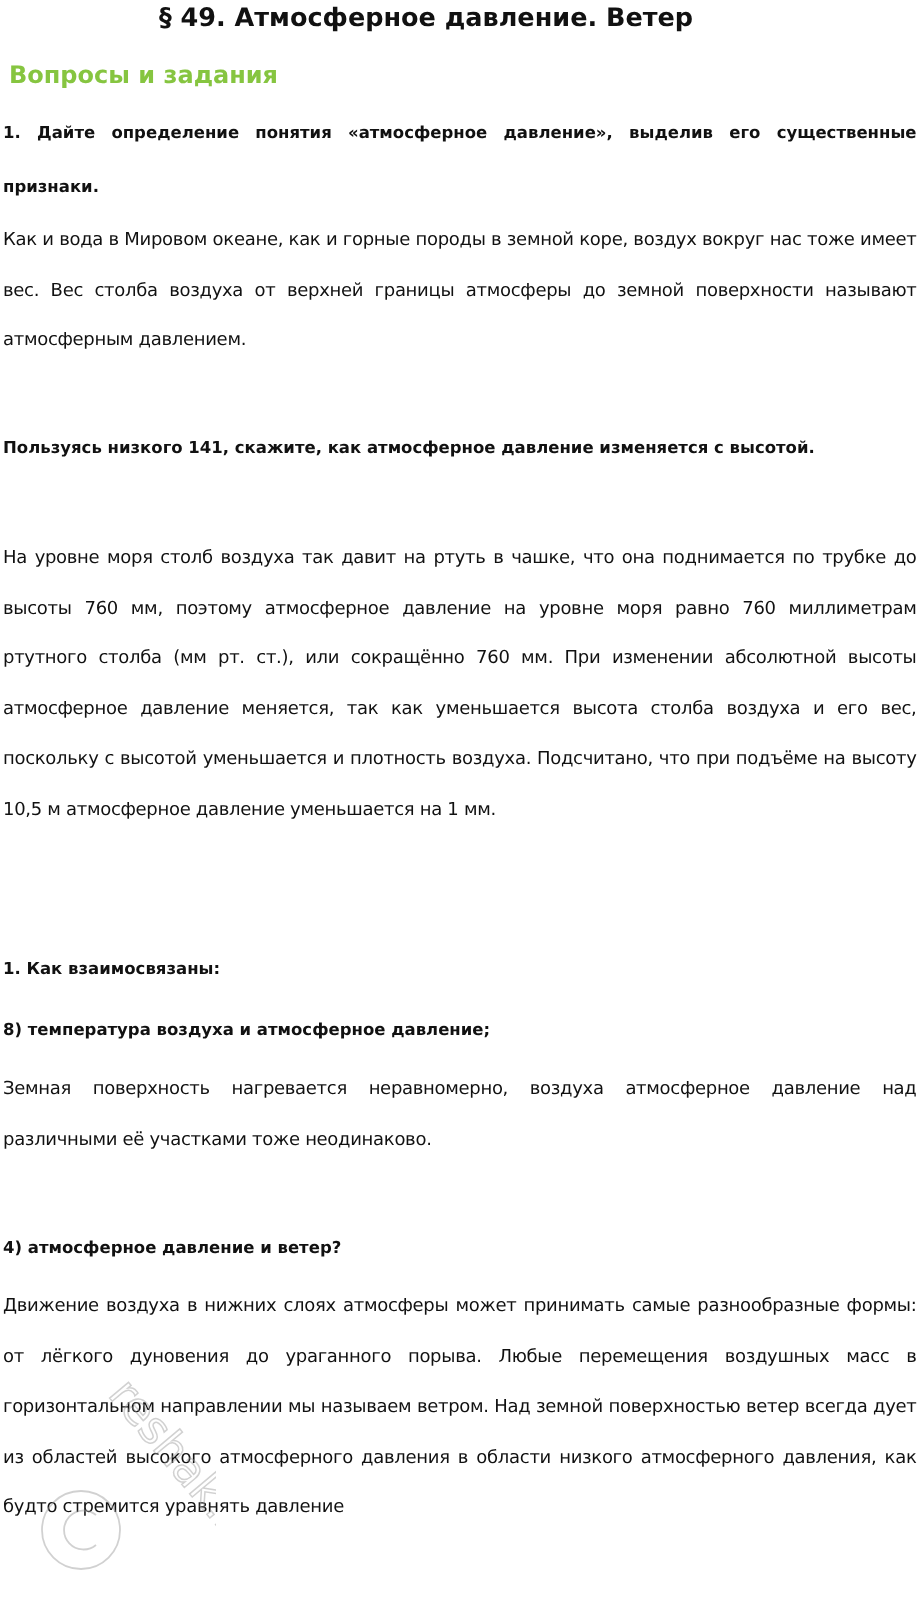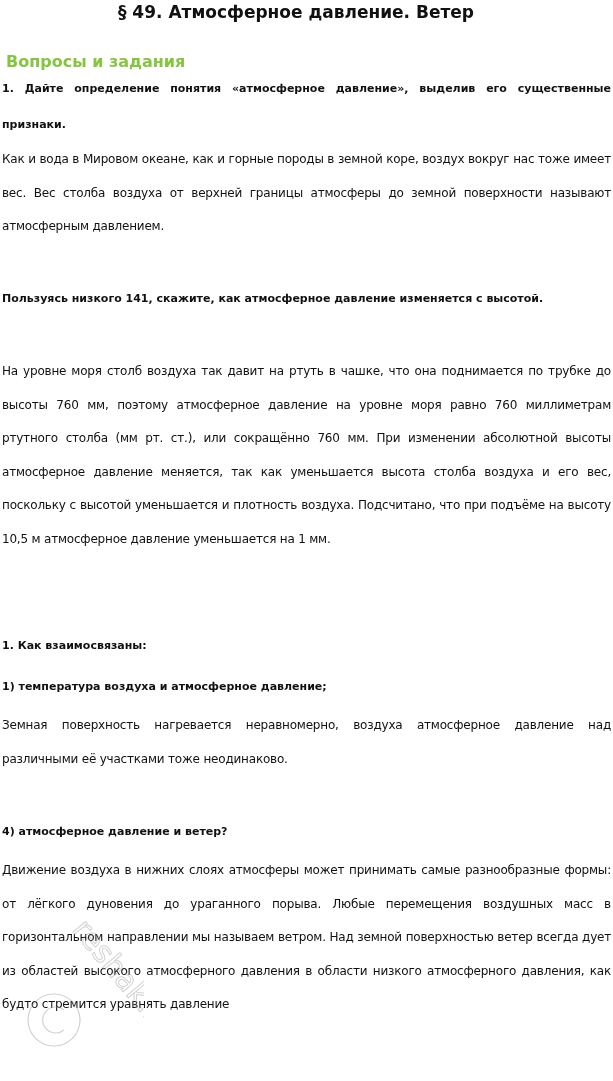--- a/index.html
+++ b/index.html
@@ -24,31 +24,29 @@
     .title {
       position: absolute;
       left: 0;
       top: 0;
       width: 568px;
       text-align: center;
       font-weight: bold;
       font-size: 17px;
       line-height: 24px;
       letter-spacing: 0px;
-      padding-left: 12px;
     }
     .section-label {
       position: absolute;
       left: 6px;
       top: 38px;
       font-weight: bold;
       font-size: 16px;
       line-height: 24px;
       color: #86c540;
-      margin-top: 12px;
     }
     .q {
       position: absolute;
       left: 2px;
       width: 609px;
       font-weight: bold;
       font-size: 11px;
       line-height: 36px;
       text-align: justify;
       text-align-last: left;
@@ -85,21 +83,21 @@
   <div class="q" style="top:71px;">1. Дайте определение понятия «атмосферное давление», выделив его существенные признаки.</div>
 
   <div class="p" style="top:143px;">Как и вода в Мировом океане, как и горные породы в земной коре, воздух вокруг нас тоже имеет вес. Вес столба воздуха от верхней границы атмосферы до земной поверхности называют атмосферным давлением.</div>
 
   <div class="q" style="top:281px;">Пользуясь низкого 141, скажите, как атмосферное давление изменяется с высотой.</div>
 
   <div class="p" style="top:355px;">На уровне моря столб воздуха так давит на ртуть в чашке, что она поднимается по трубке до высоты 760 мм, поэтому атмосферное давление на уровне моря равно 760 миллиметрам ртутного столба (мм рт. ст.), или сокращённо 760 мм. При изменении абсолютной высоты атмосферное давление меняется, так как уменьшается высота столба воздуха и его вес, поскольку с высотой уменьшается и плотность воздуха. Подсчитано, что при подъёме на высоту 10,5 м атмосферное давление уменьшается на 1 мм.</div>
 
   <div class="q" style="top:628px;">1. Как взаимосвязаны:</div>
 
-  <div class="q" style="top:669px;">1) температура воздуха и атмосферное давление;</div>
+  <div class="q" style="top:669px;">8) температура воздуха и атмосферное давление;</div>
 
   <div class="p" style="top:709px;">Земная поверхность нагревается неравномерно, воздуха атмосферное давление над различными её участками тоже неодинаково.</div>
 
   <div class="q" style="top:814px;">4) атмосферное давление и ветер?</div>
 
   <div class="p" style="top:854px;">Движение воздуха в нижних слоях атмосферы может принимать самые разнообразные формы: от лёгкого дуновения до ураганного порыва. Любые перемещения воздушных масс в горизонтальном направлении мы называем ветром. Над земной поверхностью ветер всегда дует из областей высокого атмосферного давления в области низкого атмосферного давления, как будто стремится уравнять давление</div>
 
   <svg class="watermark" viewBox="0 0 130 150">
     <g fill="none" stroke="#9a9a9a" stroke-width="1.2">
       <circle cx="40" cy="100" r="26"></circle>

